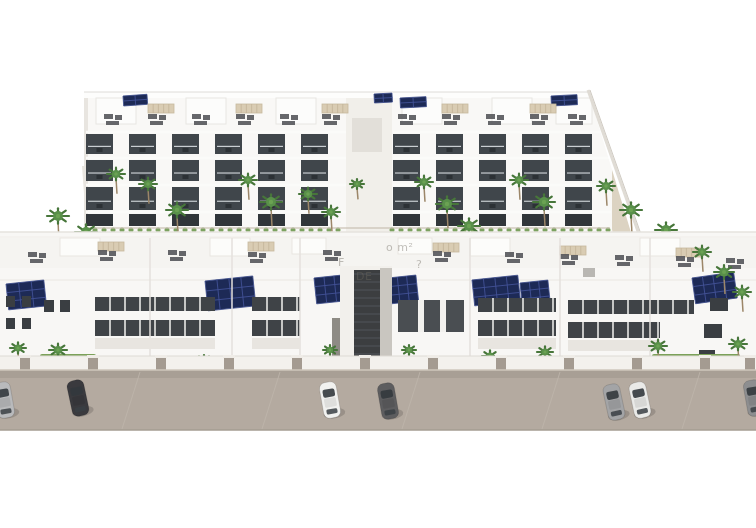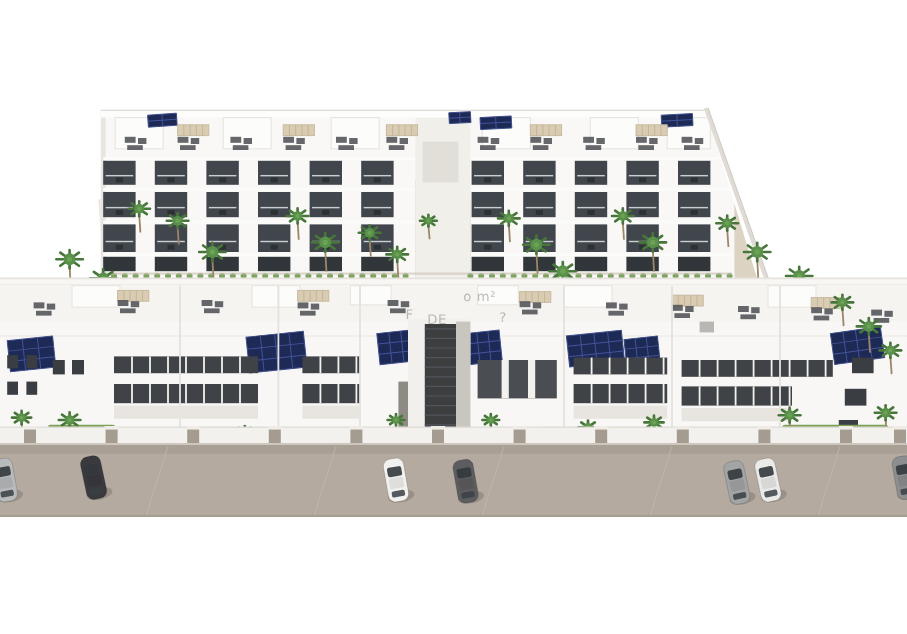--- a/index.html
+++ b/index.html
@@ -1199,17 +1199,17 @@
       <g transform="rotate(-10 754 398)">
         <ellipse cx="756" cy="412" rx="11" ry="5" fill="#000" opacity="0.15"></ellipse>
         <rect x="745.5" y="380" width="17" height="36" rx="6" fill="#8d8e90" stroke="#000" stroke-opacity="0.2" stroke-width="0.6"></rect>
         <rect x="748" y="387" width="12" height="8" rx="2" fill="#33383d" opacity="0.9"></rect>
         <rect x="748" y="396" width="12" height="9" rx="1.5" fill="#000" opacity="0.08"></rect>
         <rect x="748.5" y="407" width="11" height="5" rx="1.5" fill="#3a3f44" opacity="0.85"></rect>
       </g>
     </svg>
   <div class="watermark">
     <span style="left:338px;top:256px">F</span>
-    <span style="left:356px;top:260px">DE</span>
+    <span style="left:356px;top:270px">DE</span>
     <span style="left:386px;top:241px">o m²</span>
     <span style="left:416px;top:258px">?</span>
   </div>
 </div>
 
 </body></html>

